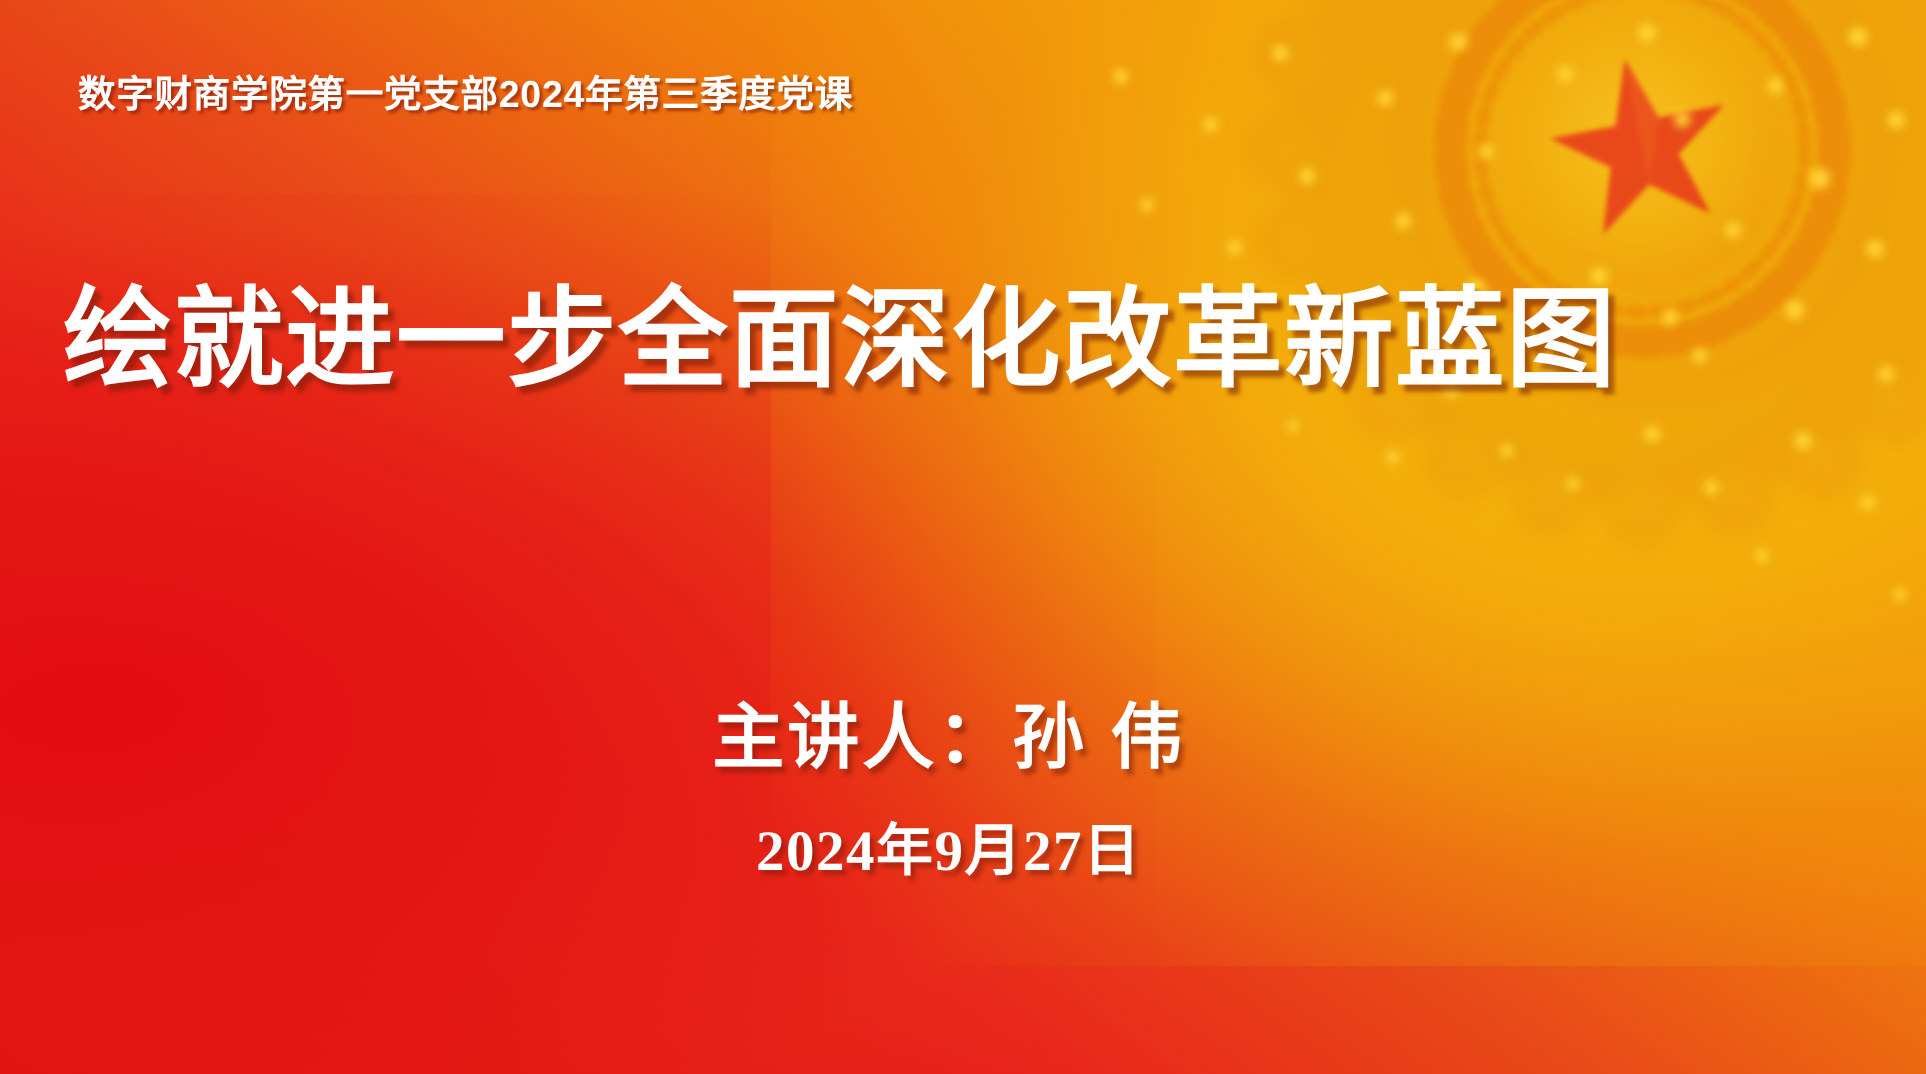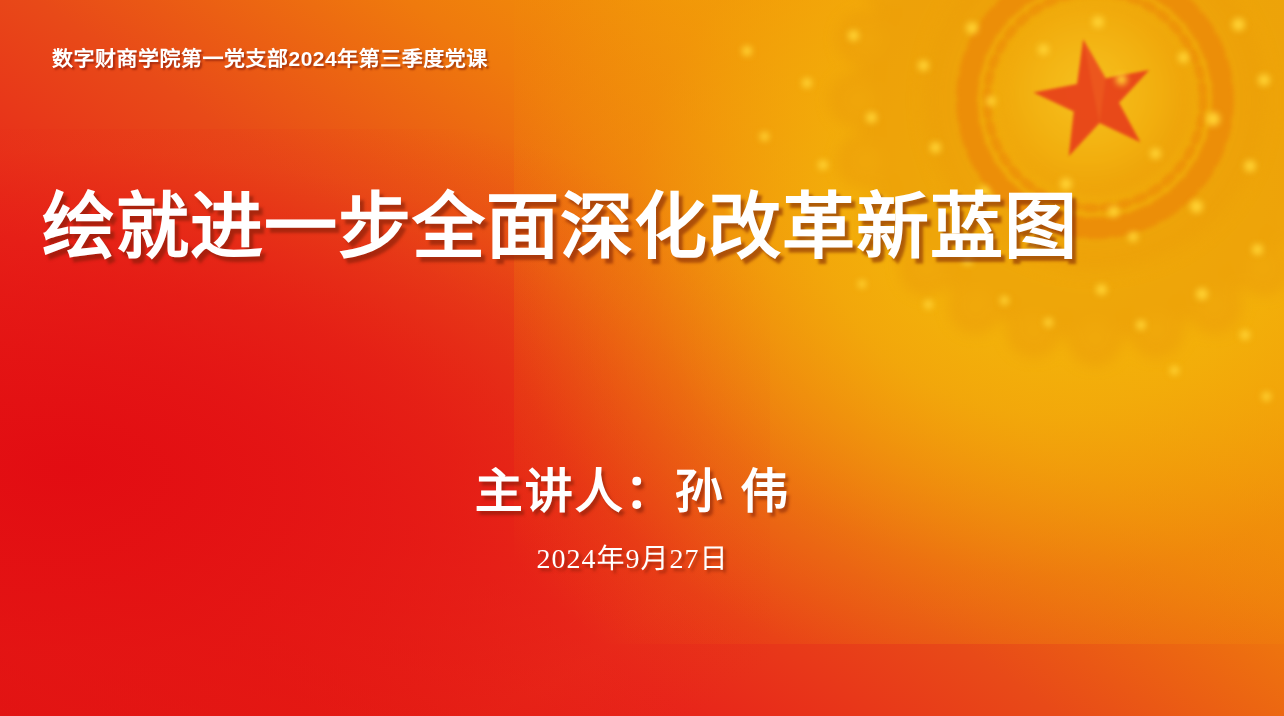--- a/index.html
+++ b/index.html
@@ -99,21 +99,21 @@
     border-radius: 50%;
     background: #ffd233;
     filter: blur(3.2px);
   }
 
   
   .header-line {
     position: absolute;
     left: 52px;
     top: 42px;
-    font-size: 21px;
+    font-size: 25px;
     font-weight: bold;
     color: #ffffff;
     letter-spacing: 0.5px;
     white-space: nowrap;
     text-shadow: 2px 2px 2px rgba(120, 22, 10, 0.58);
   }
 
   .title-block {
     position: absolute;
     left: 0;
@@ -156,22 +156,22 @@
     font-weight: bold;
     color: #ffffff;
     letter-spacing: 2px;
     white-space: nowrap;
     text-shadow: 3px 4px 3px rgba(118, 28, 8, 0.50);
   }
 
   .date-line {
     margin-top: 14px;
     font-family: "Liberation Serif", "DejaVu Serif", serif;
-    font-size: 28px;
-    font-weight: normal;
+    font-size: 38px;
+    font-weight: bold;
     color: #ffffff;
     letter-spacing: 1px;
     white-space: nowrap;
     text-shadow: 3px 3px 3px rgba(118, 28, 8, 0.50);
   }
 </style>
 </head>
 <body>
 
 <div id="slide">

